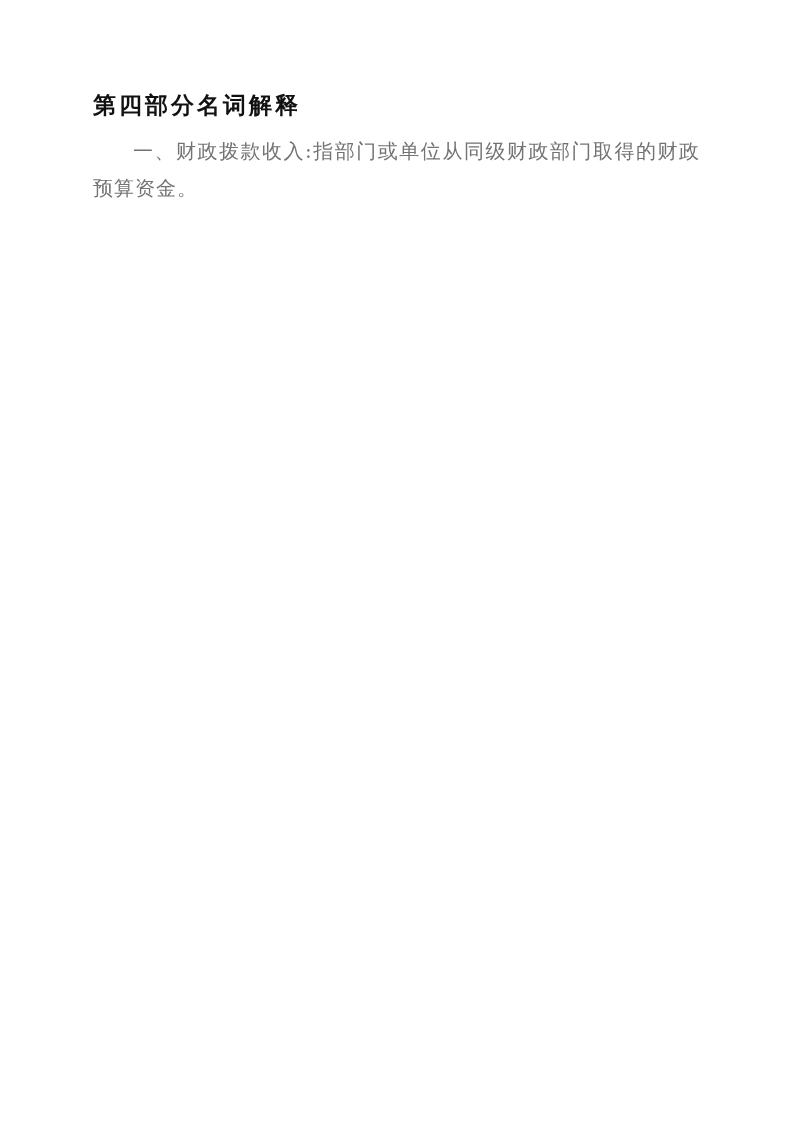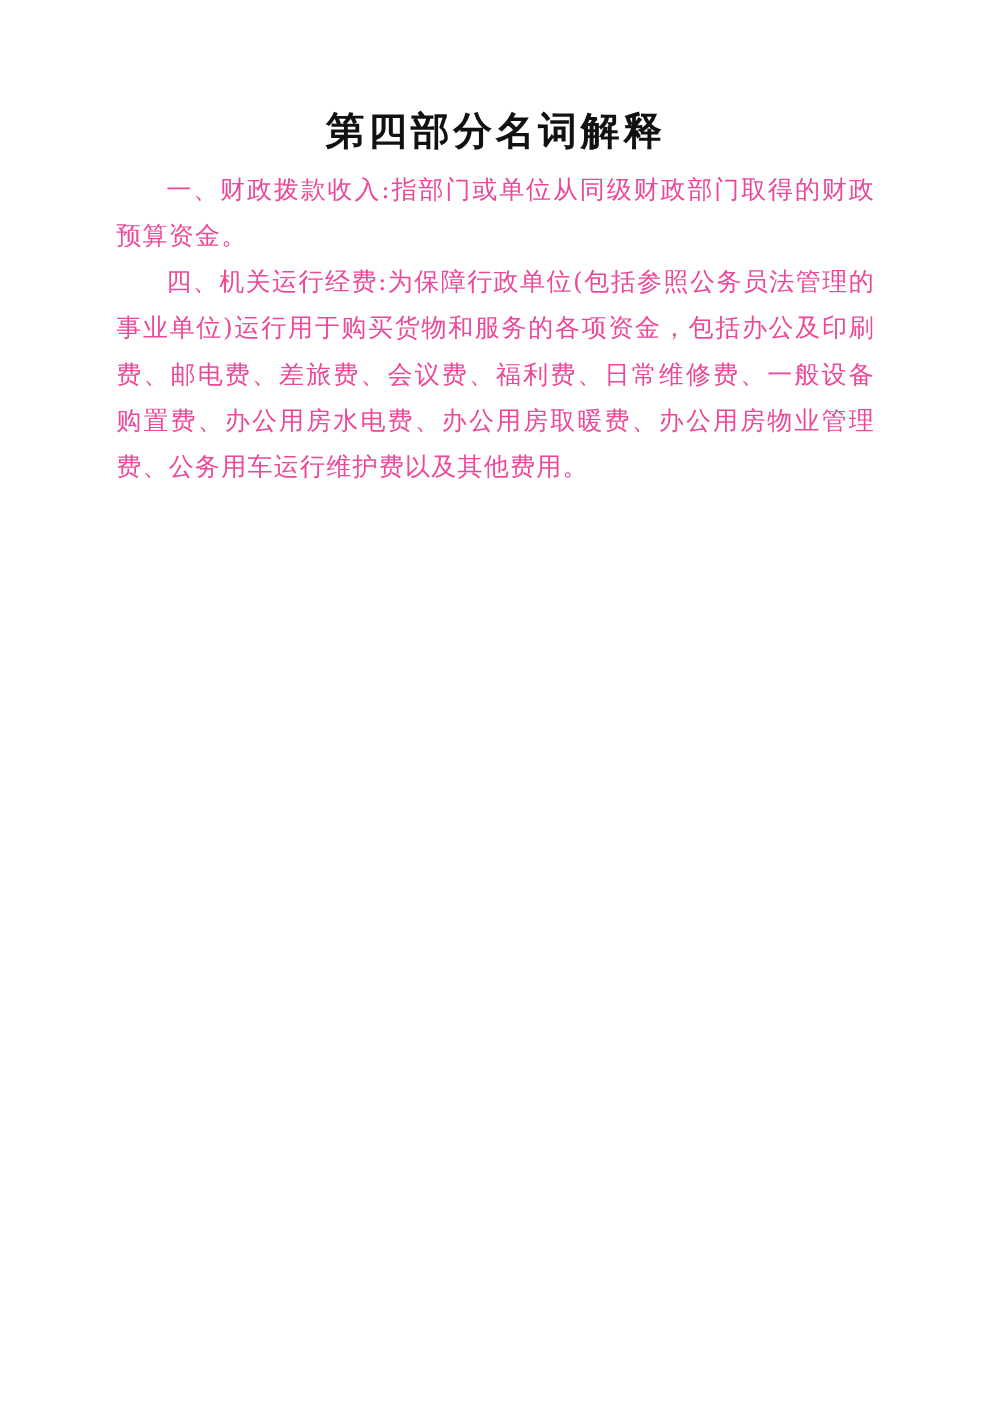--- a/index.html
+++ b/index.html
@@ -15,42 +15,40 @@
   .page {
     box-sizing: border-box;
     width: 793px;
     height: 1122px;
     background: #ffffff;
     padding: 90px 93px 0 93px;
   }
   .doc-title {
     font-family: "DejaVu Sans", sans-serif;
     font-weight: bold;
-    font-size: 31px;
+    font-size: 23px;
     line-height: 30px;
     letter-spacing: 3px;
-    text-align: center;
     color: #111111;
     margin: 0 0 13px 0;
   }
   .doc-paragraph {
     font-family: "DejaVu Serif", serif;
     font-size: 20px;
     line-height: 37px;
     letter-spacing: 1px;
-    color: #ec4899;
+    color: #737373;
     text-align: justify;
     text-indent: 2em;
     margin: 0;
   }
 </style>
 </head>
 <body>
 
 <div class="page">
   <h1 class="doc-title">第四部分名词解释</h1>
 
   <p class="doc-paragraph">一、财政拨款收入:指部门或单位从同级财政部门取得的财政预算资金。</p>
 
 
 
-  <p class="doc-paragraph">四、机关运行经费:为保障行政单位(包括参照公务员法管理的事业单位)运行用于购买货物和服务的各项资金，包括办公及印刷费、邮电费、差旅费、会议费、福利费、日常维修费、一般设备购置费、办公用房水电费、办公用房取暖费、办公用房物业管理费、公务用车运行维护费以及其他费用。</p>
 </div>
 
 </body></html>

